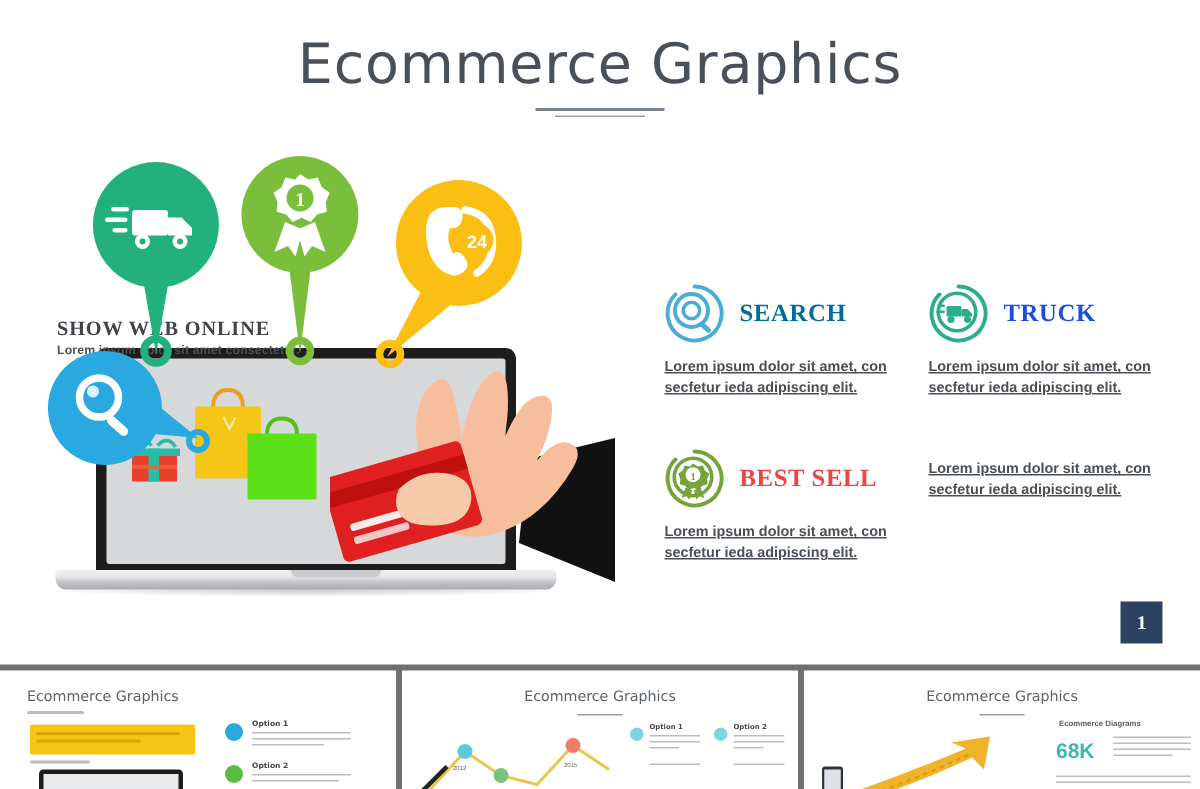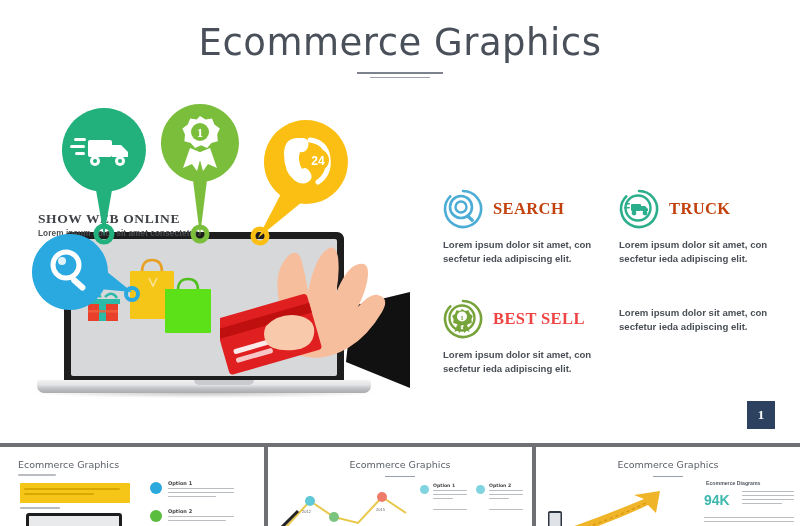--- a/index.html
+++ b/index.html
@@ -76,21 +76,21 @@
   .feat.c2{left:0;top:110px;}
   .feat.c3{left:176px;top:110px;}
   .feat-head{display:flex;align-items:center;height:42px;}
   .feat-ico{width:40px;height:40px;flex:0 0 40px;}
   .feat-label{
     margin-left:10px;font-size:16.5px;font-weight:bold;letter-spacing:.4px;
     font-family:"Liberation Serif","DejaVu Serif",serif;white-space:nowrap;
   }
   .feat-body{
     margin-top:8px;font-size:9.6px;line-height:1.42;color:#4a4f56;
-    font-weight:bold;width:150px;
+    font-weight:bold;width:150px;text-decoration:underline;
   }
 
   
   .page-badge{
     position:absolute;right:25px;top:401px;width:28px;height:28px;
     background:#2c4260;color:#fff;font-size:13px;font-weight:bold;
     display:flex;align-items:center;justify-content:center;
     font-family:"Liberation Serif","DejaVu Serif",serif;
   }
 
@@ -250,40 +250,40 @@
   <div class="features">
 
     <div class="feat c0">
       <div class="feat-head">
         <svg class="feat-ico" viewBox="0 0 40 40">
           <path d="M20 2 a18 18 0 1 1 -12.7 5.3" fill="none" stroke="#4BACD6" stroke-width="2.6" stroke-linecap="round"></path>
           <circle cx="18" cy="18" r="11" fill="none" stroke="#4BACD6" stroke-width="2.6"></circle>
           <circle cx="18" cy="18" r="5.5" fill="none" stroke="#4BACD6" stroke-width="2.4"></circle>
           <rect x="25" y="25" width="9" height="3.4" rx="1.7" fill="#4BACD6" transform="rotate(42 25 25)"></rect>
         </svg>
-        <div class="feat-label" style="color:#c2410c;">SEARCH</div>
+        <div class="feat-label" style="color:#0369a1;">SEARCH</div>
       </div>
       <div class="feat-body">Lorem ipsum dolor sit amet, con secfetur ieda adipiscing elit.</div>
     </div>
 
     <div class="feat c1">
       <div class="feat-head">
         <svg class="feat-ico" viewBox="0 0 40 40">
           <path d="M20 2 a18 18 0 1 1 -12.7 5.3" fill="none" stroke="#2BAE8C" stroke-width="2.6" stroke-linecap="round"></path>
           <circle cx="19" cy="19" r="12.5" fill="none" stroke="#2BAE8C" stroke-width="2.4"></circle>
           <g fill="#2BAE8C">
             <rect x="12" y="15" width="10" height="7" rx="1"></rect>
             <path d="M22 17 h4 l3 3 v2 h-7 Z"></path>
             <circle cx="15" cy="24" r="2.4"></circle>
               <circle cx="26" cy="24" r="2.4"></circle>
             <rect x="6" y="14" width="5" height="1.6" rx=".8"></rect>
             <rect x="5" y="18" width="6" height="1.6" rx=".8"></rect>
           </g>
         </svg>
-        <div class="feat-label" style="color:#c2410c;">TRUCK</div>
+        <div class="feat-label" style="color:#1d4ed8;">TRUCK</div>
       </div>
       <div class="feat-body">Lorem ipsum dolor sit amet, con secfetur ieda adipiscing elit.</div>
     </div>
 
     <div class="feat c2">
       <div class="feat-head">
         <svg class="feat-ico" viewBox="0 0 40 40">
           <path d="M20 2 a18 18 0 1 1 -12.7 5.3" fill="none" stroke="#76A33A" stroke-width="2.6" stroke-linecap="round"></path>
           <circle cx="19" cy="19" r="12.5" fill="none" stroke="#76A33A" stroke-width="2.4"></circle>
           <g fill="#76A33A">
@@ -362,21 +362,21 @@
   <div class="thumb">
     <div class="th-title" style="left:50%;top:12px;transform:translateX(-50%);">Ecommerce Graphics</div>
     <div class="th-rule" style="left:50%;top:29px;width:30px;margin-left:-15px;"></div>
     <svg style="position:absolute;left:10px;top:38px;" width="150" height="48" viewBox="0 0 150 48">
       <path d="M20 44 q40 -14 78 -30 l-10 -4 26 -4 -4 22 -8 -8 q-38 18 -76 30 Z" fill="#f0b429"></path>
       <path d="M30 46 q36 -12 70 -28" fill="none" stroke="#d99a12" stroke-width="1.5" stroke-dasharray="3 3"></path>
       <rect x="2" y="26" width="14" height="20" rx="2" fill="#2c3440"></rect>
       <rect x="3.5" y="28" width="11" height="16" fill="#dfe2e6"></rect>
     </svg>
     <div class="stat-label" style="left:170px;top:33px;">Ecommerce Diagrams</div>
-    <div class="stat" style="left:168px;top:45px;">94K</div>
+    <div class="stat" style="left:168px;top:45px;">68K</div>
     <div class="blurline" style="left:206px;top:44px;width:52px;height:1.3px;"></div>
     <div class="blurline" style="left:206px;top:48px;width:52px;height:1.3px;"></div>
     <div class="blurline" style="left:206px;top:52px;width:52px;height:1.3px;"></div>
     <div class="blurline" style="left:206px;top:56px;width:40px;height:1.3px;"></div>
     <div class="blurline" style="left:168px;top:70px;width:90px;height:1.3px;"></div>
     <div class="blurline" style="left:168px;top:74px;width:90px;height:1.3px;"></div>
   </div>
 </div>
 
 </body></html>

